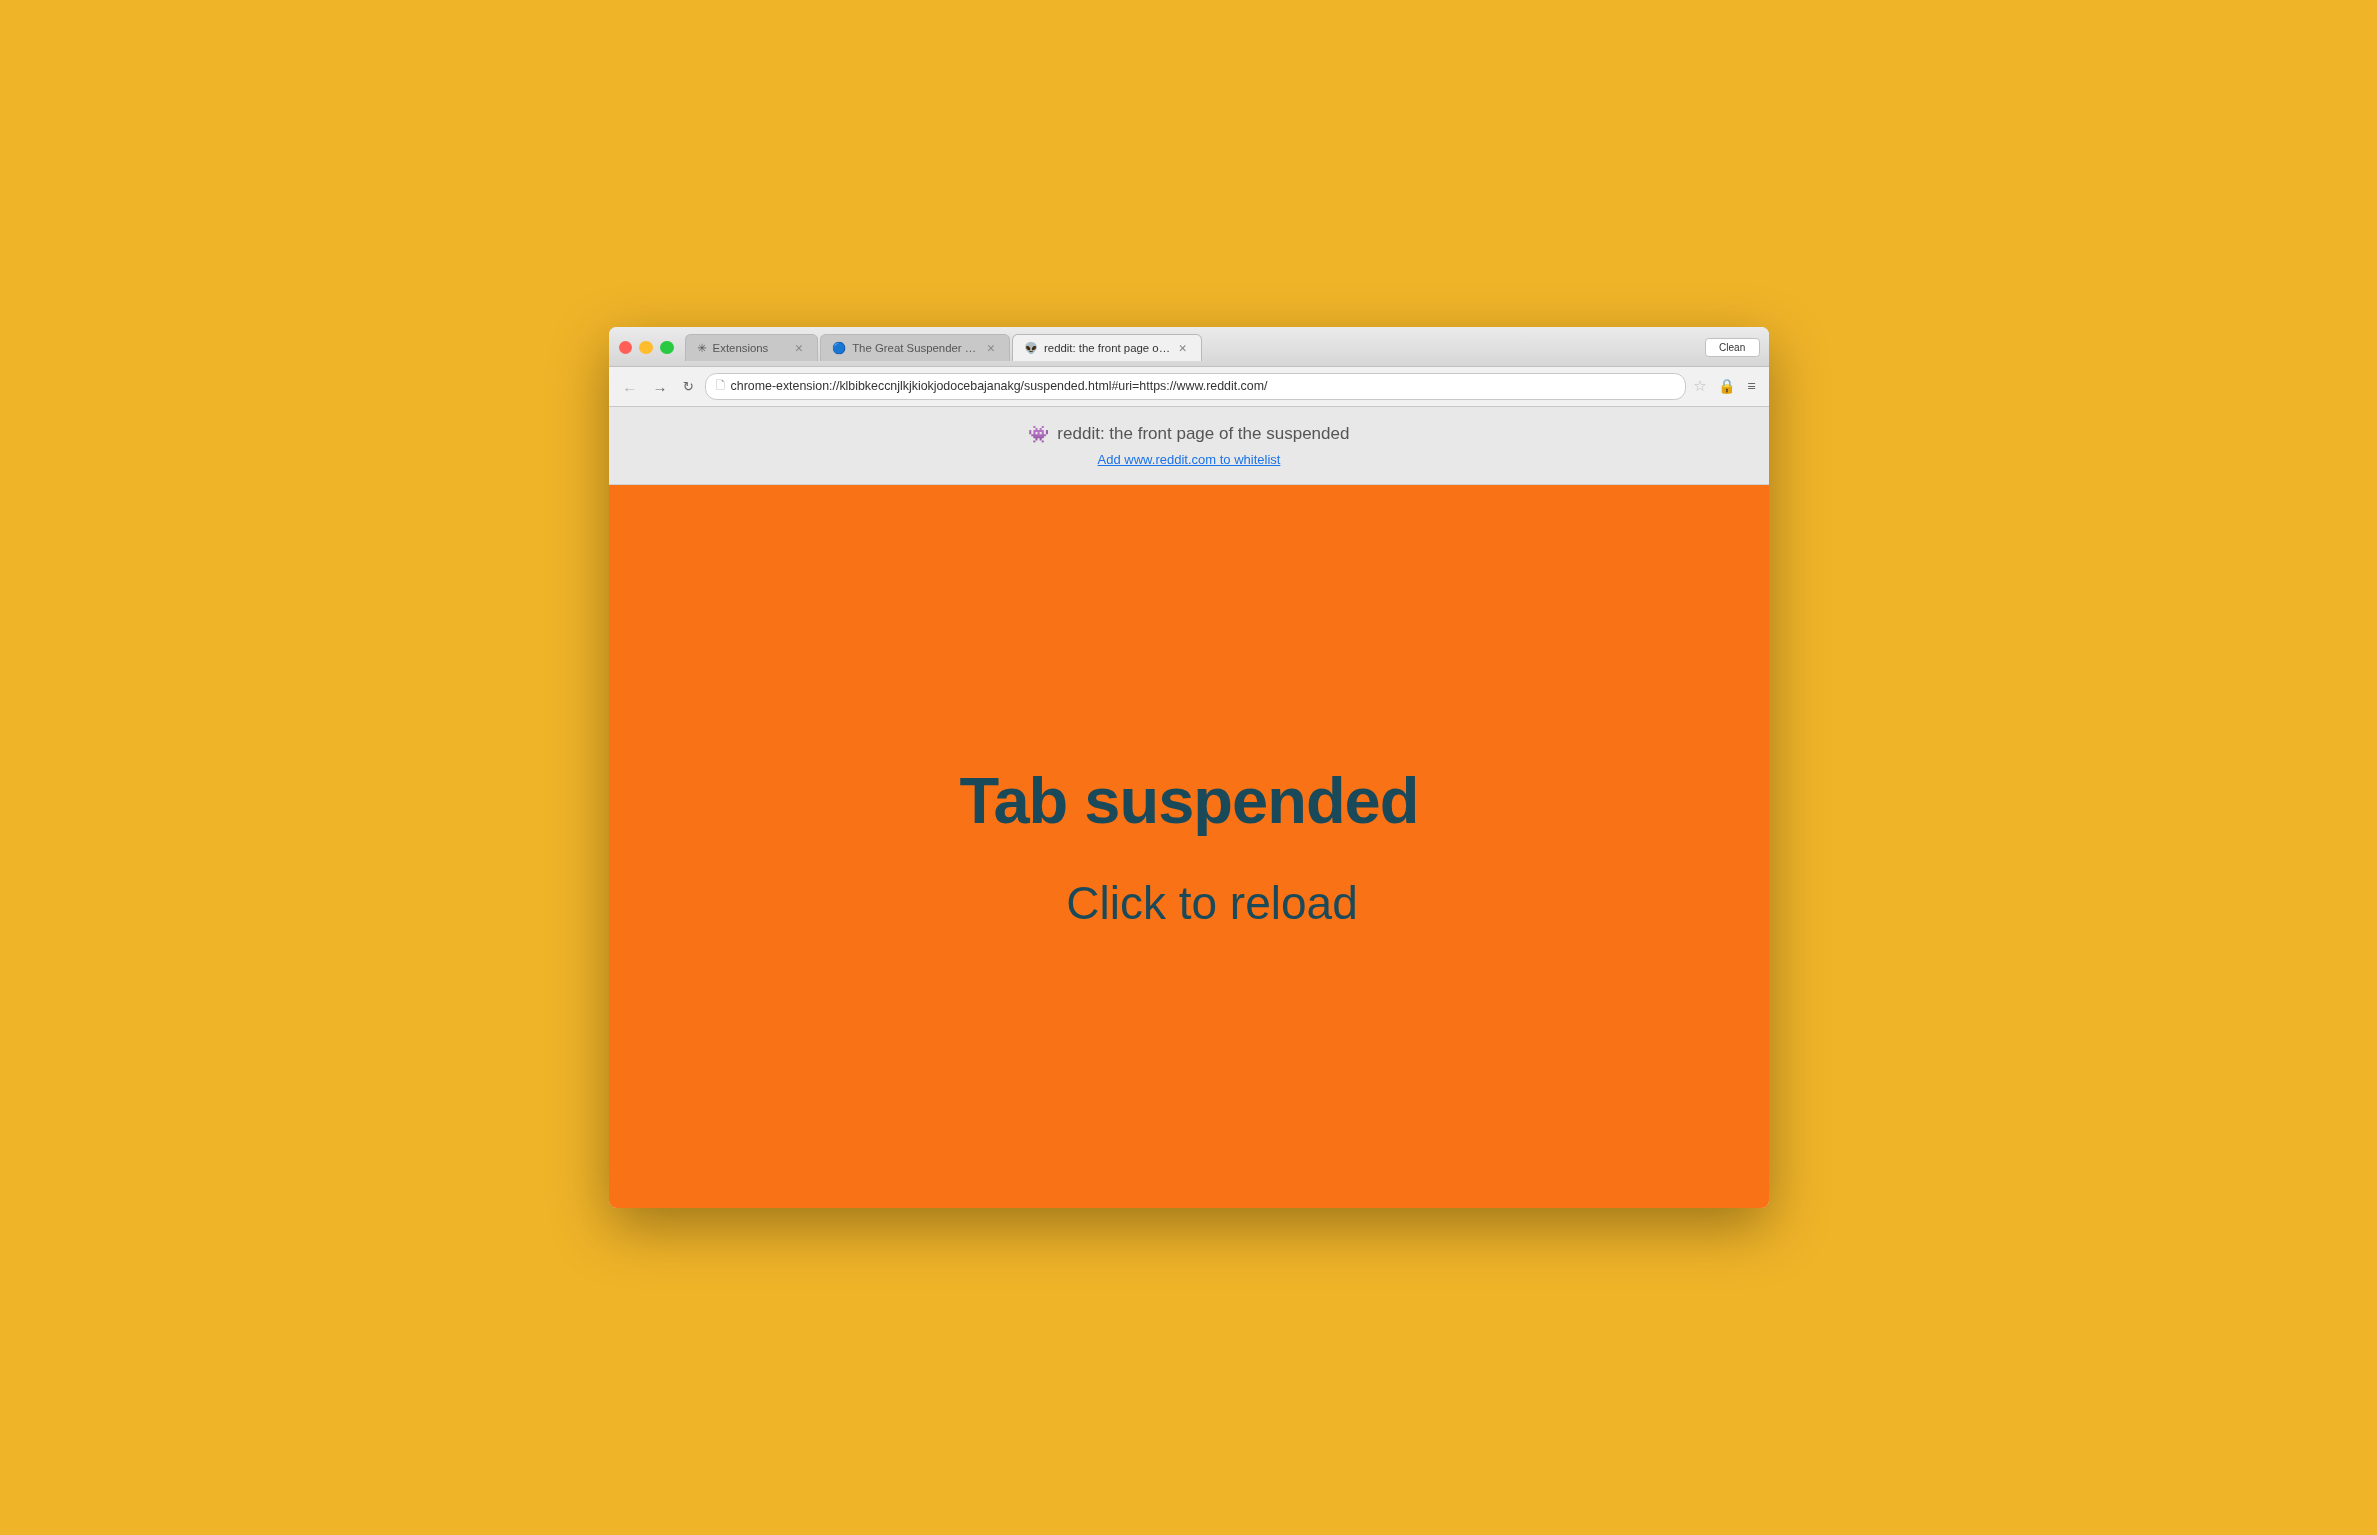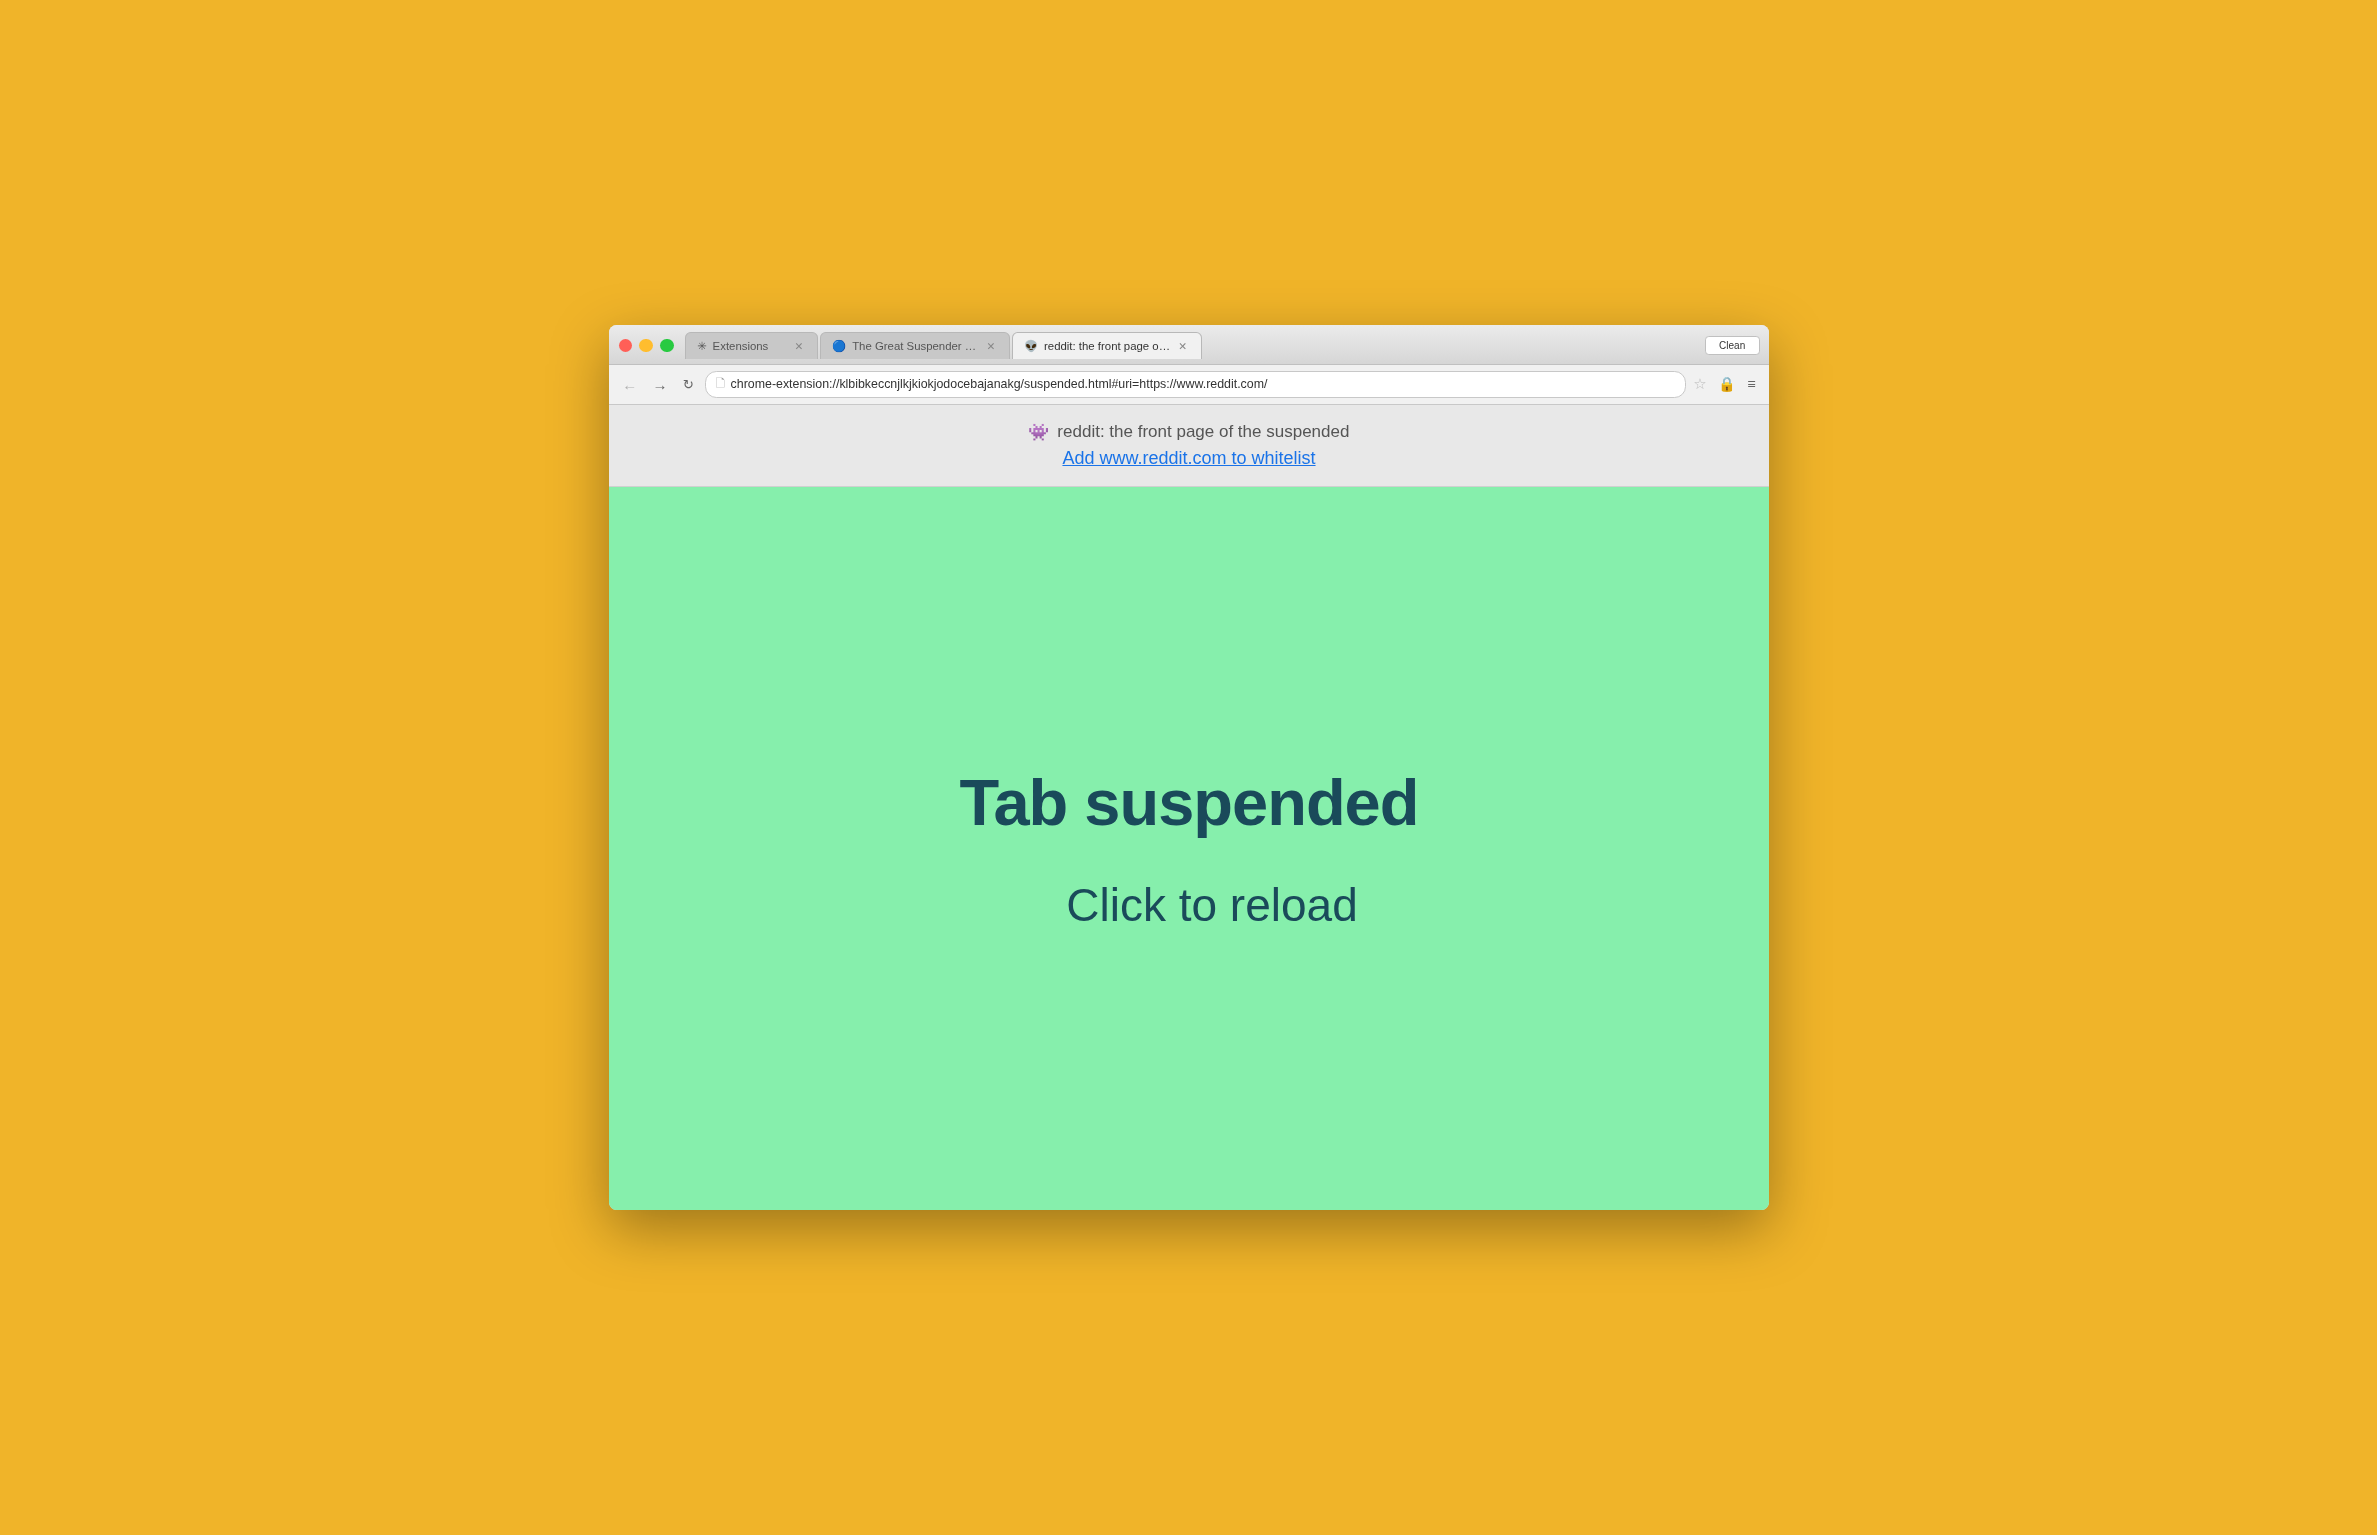--- a/index.html
+++ b/index.html
@@ -213,28 +213,28 @@
       gap: 7.6px;
       margin-bottom: 5.7px;
     }
 
     .reddit-logo {
       font-size: 17px;
     }
 
     .whitelist-link {
       color: #1a73e8;
-      font-size: 18px;
+      font-size: 13px;
       text-decoration: underline;
       cursor: pointer;
     }
 
     
     .page-content {
-      background: #86efac;
+      background: #f97316;
       min-height: 723px;
       display: flex;
       flex-direction: column;
       align-items: center;
       justify-content: center;
       gap: 38px;
       padding: 57px 19px;
       cursor: pointer;
     }
 

